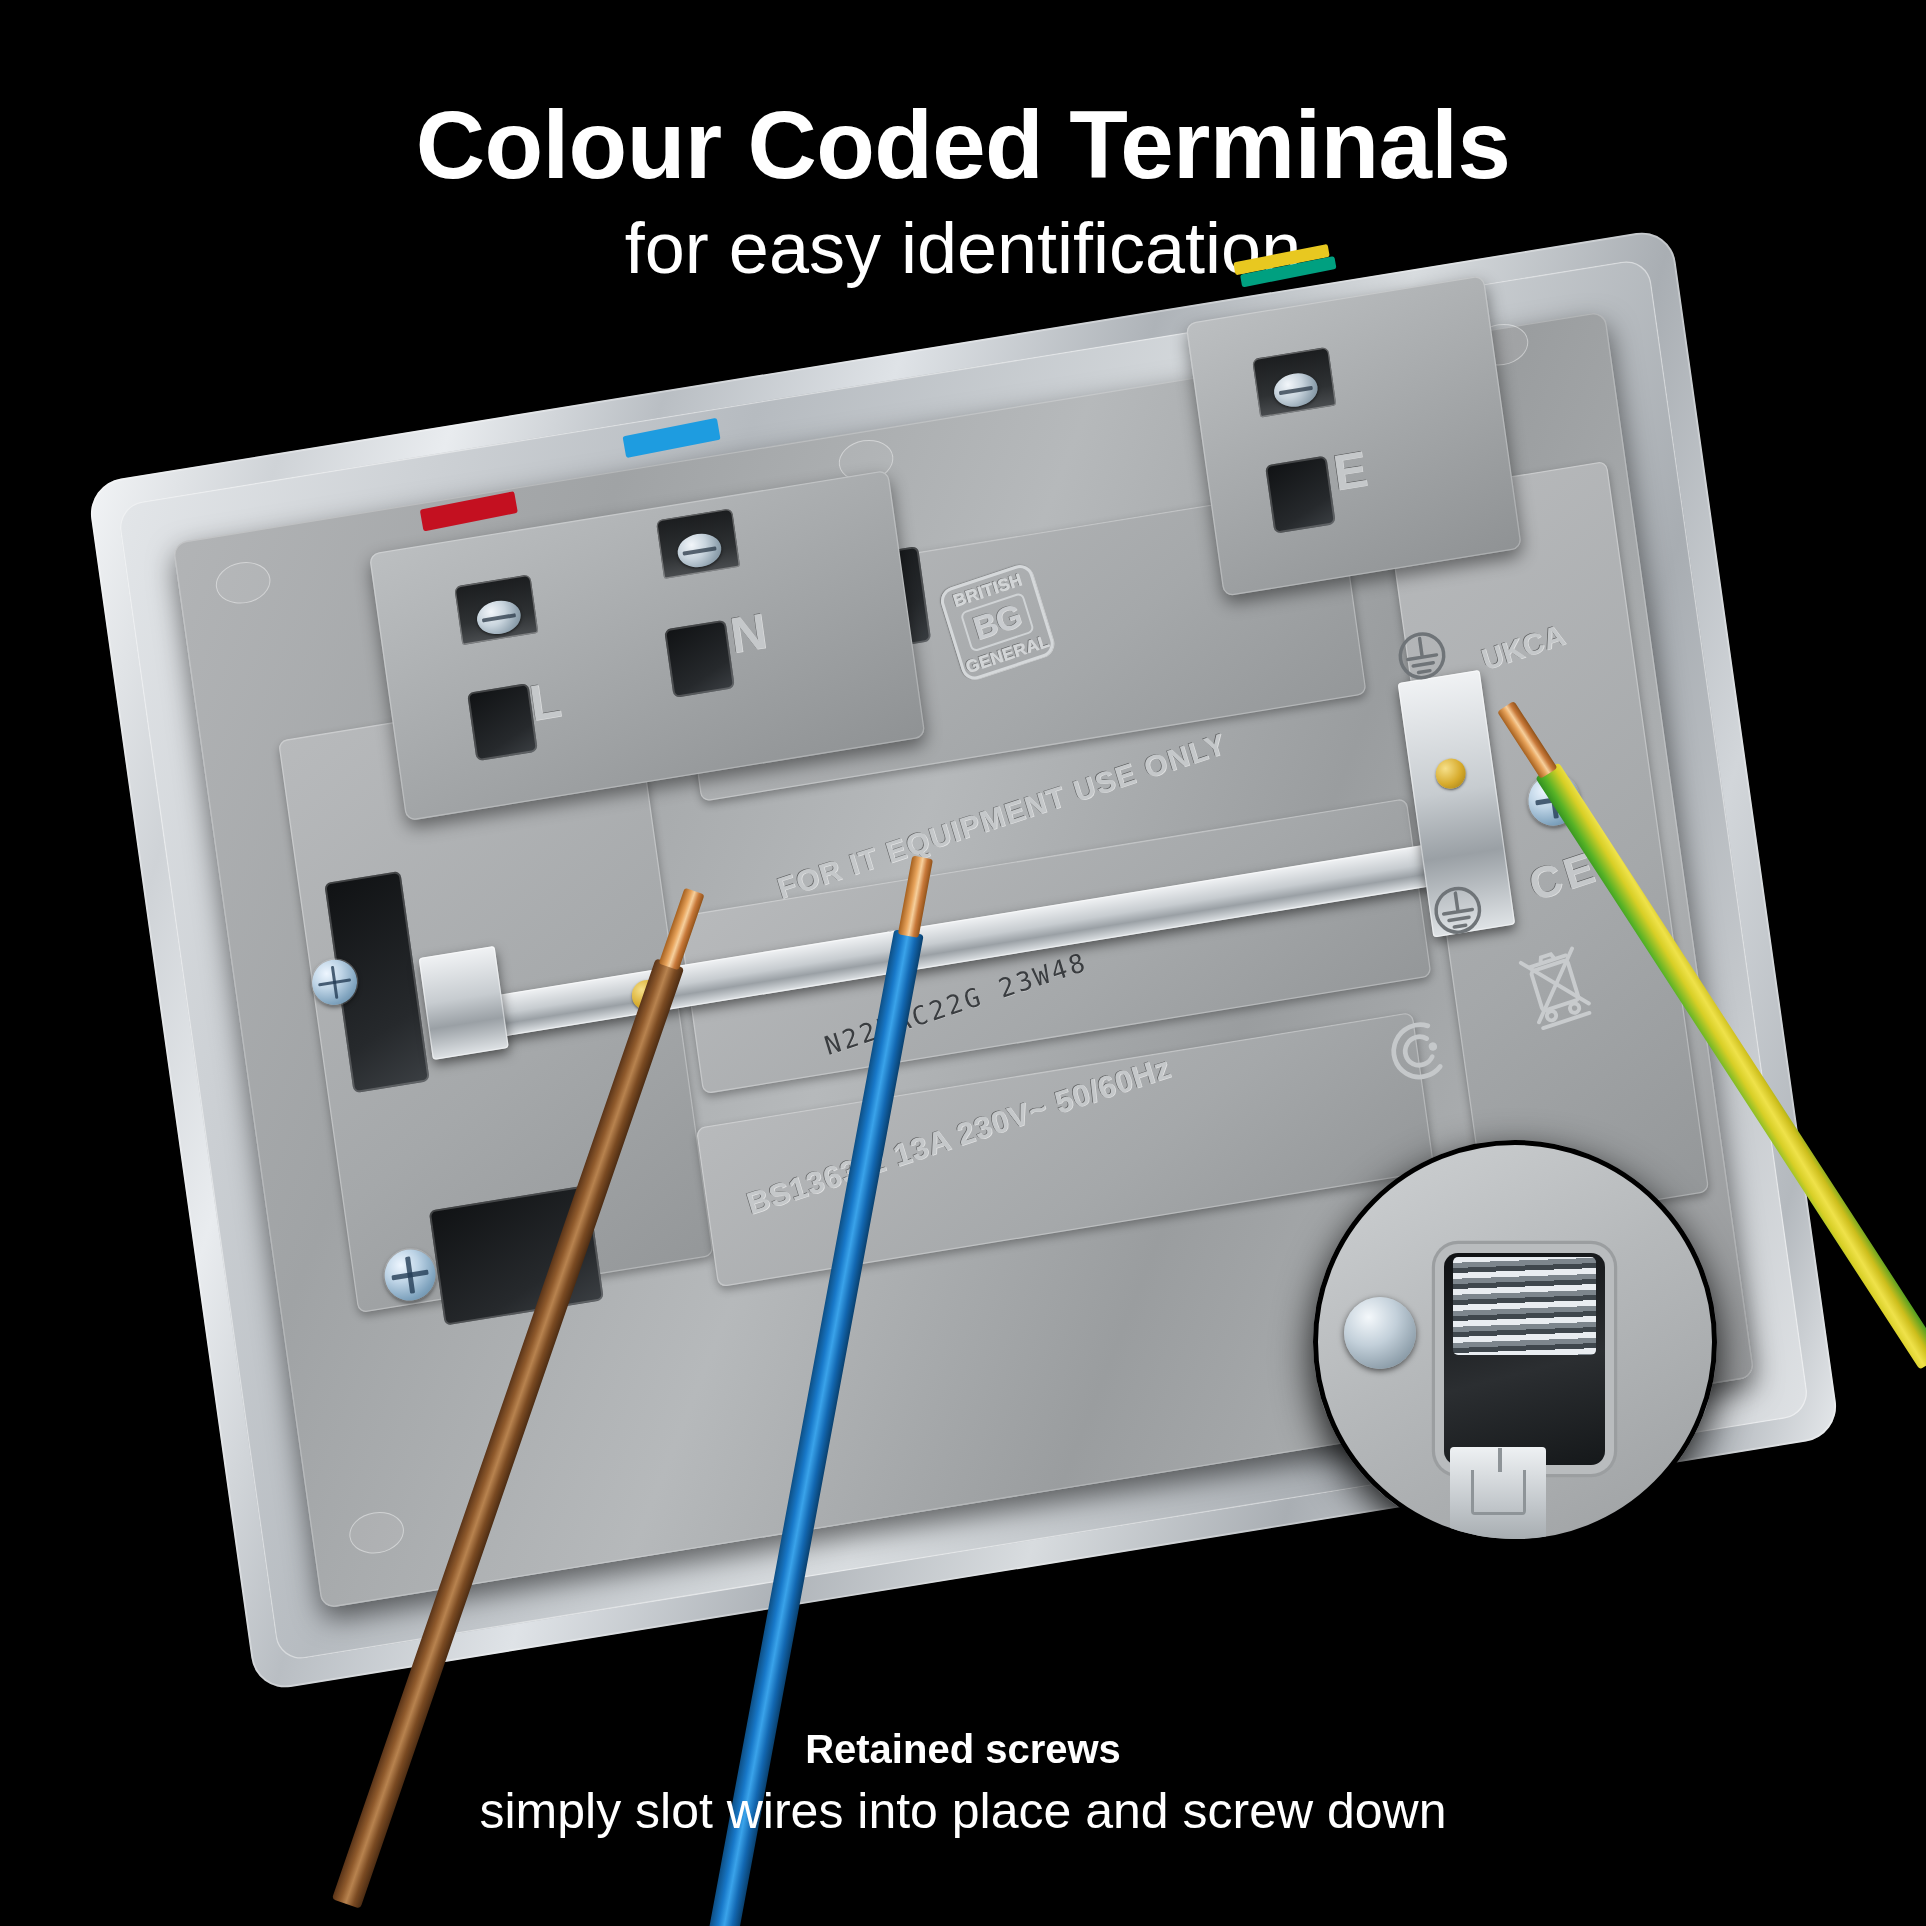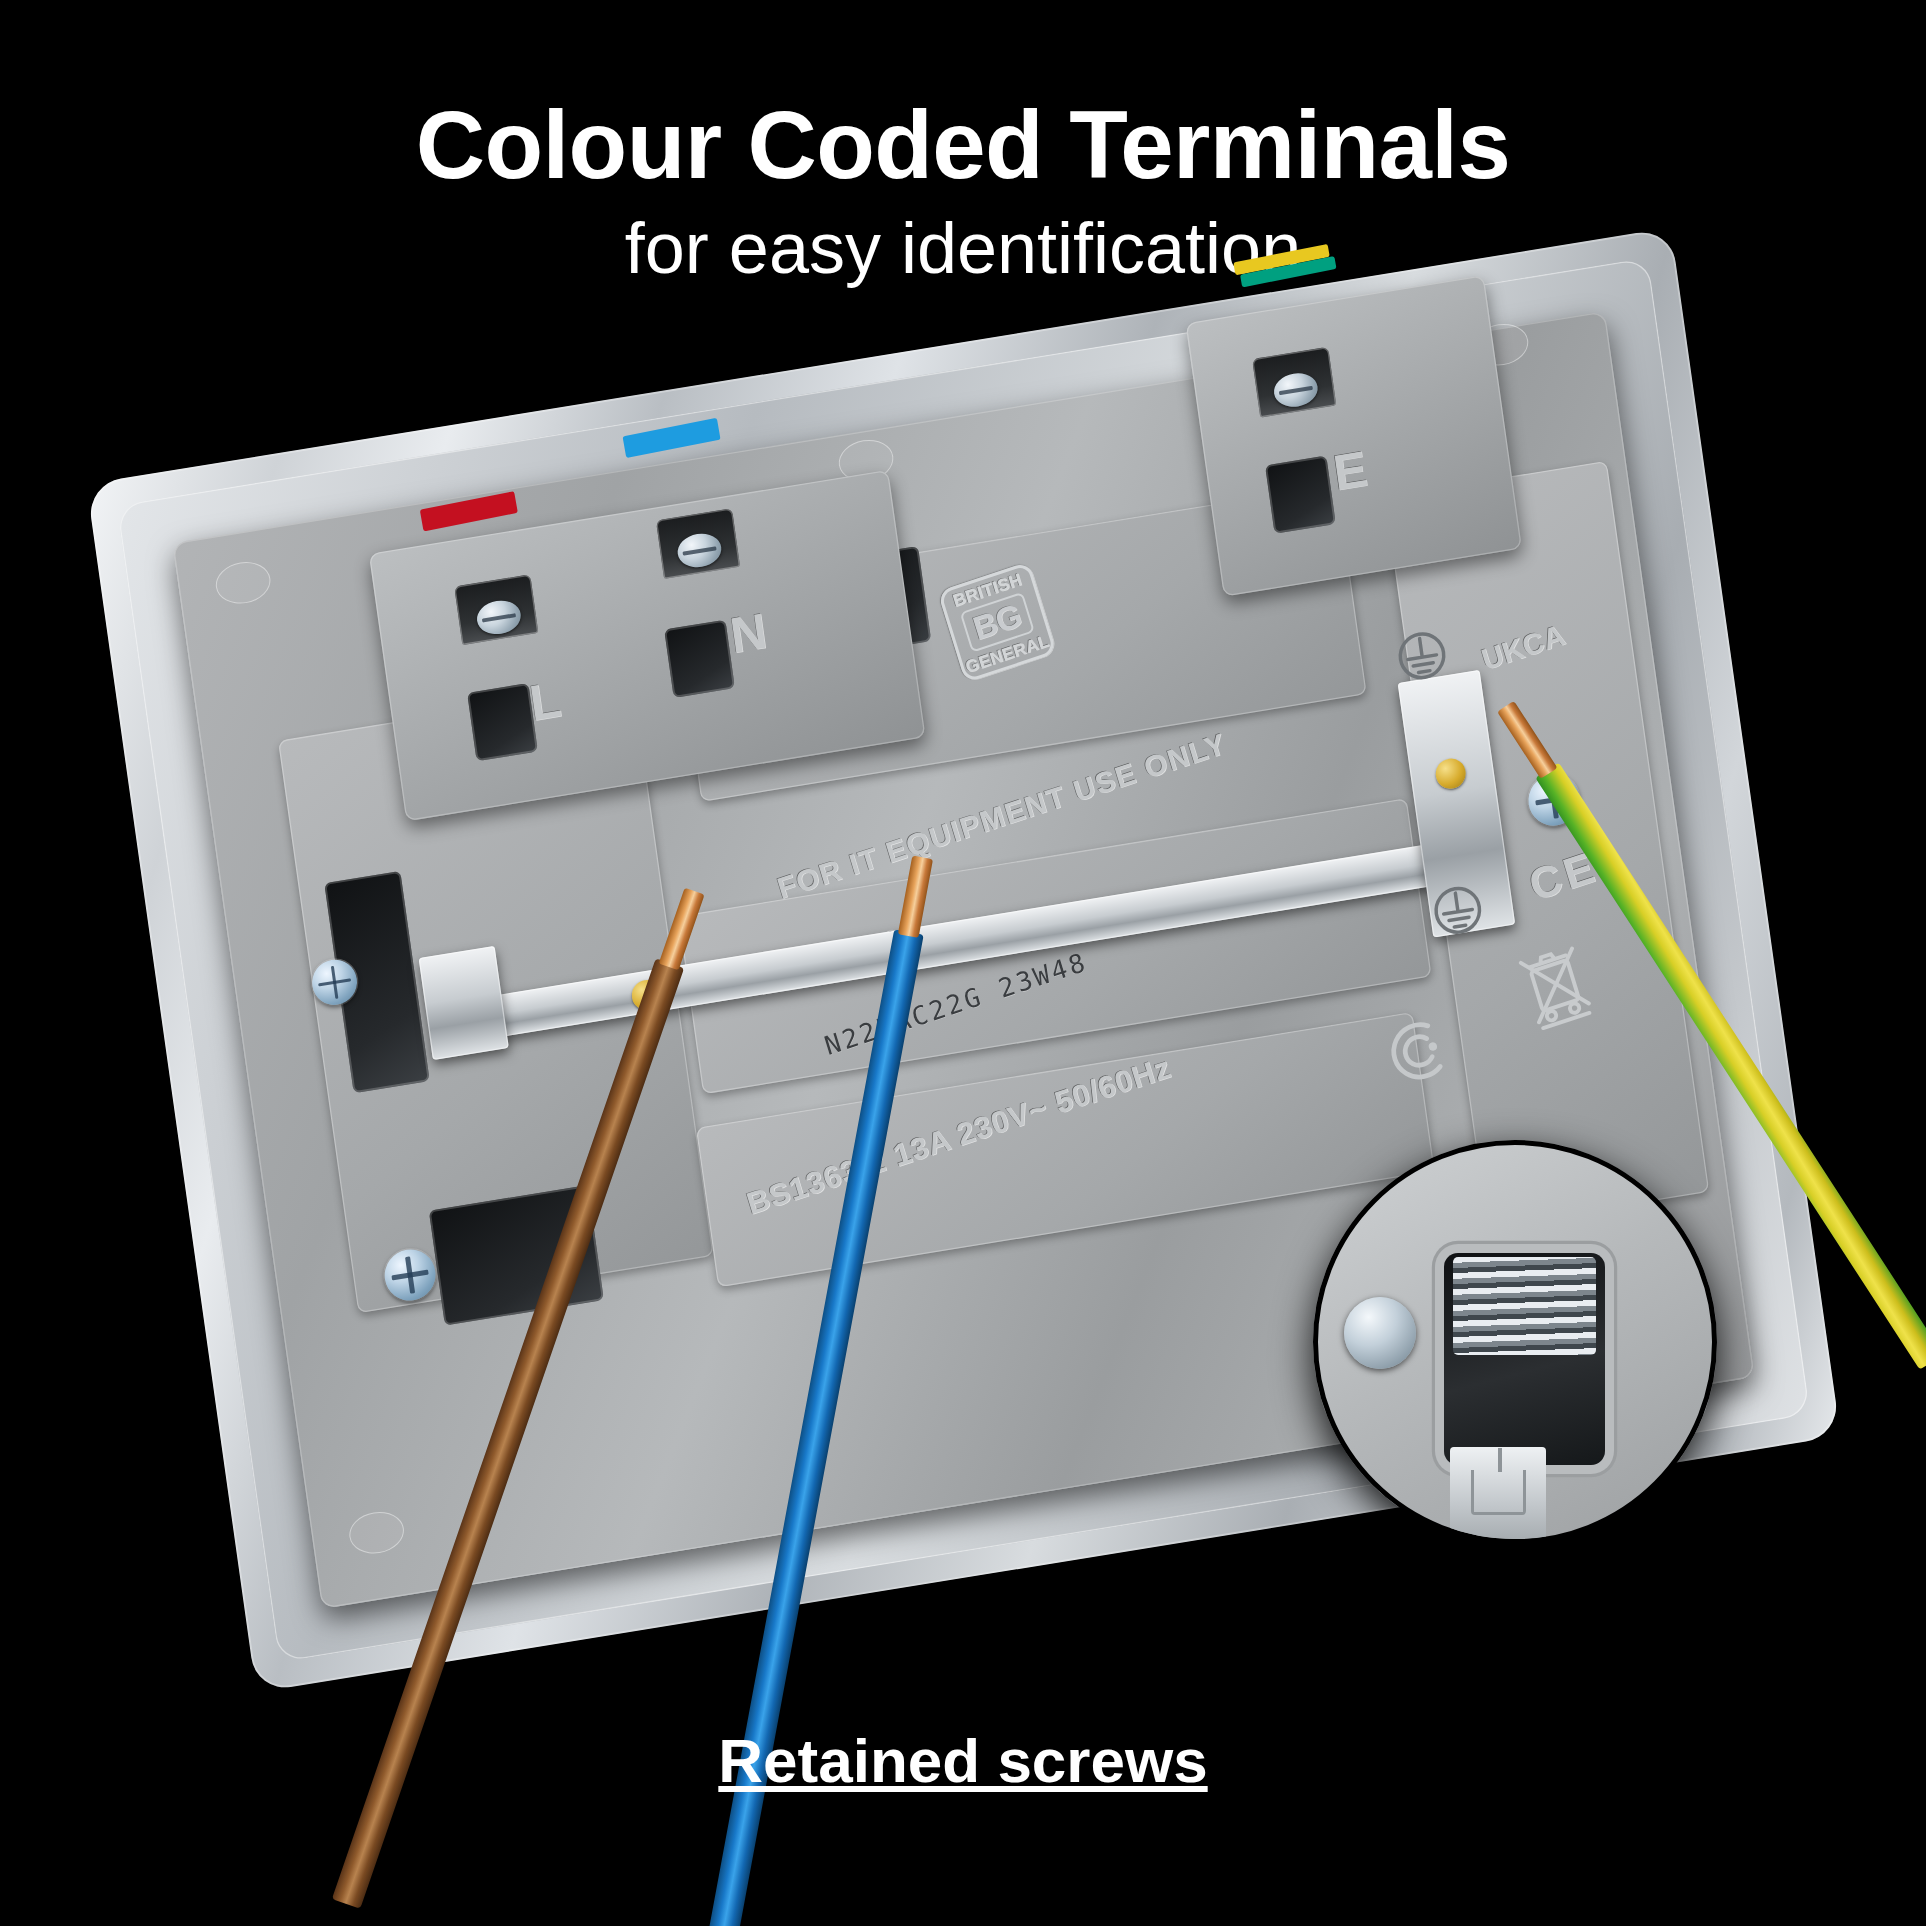--- a/index.html
+++ b/index.html
@@ -13,21 +13,21 @@
   
   .hdr { position:absolute; left:0; width:1926px; text-align:center; }
   #head-block { top:95px; }
   .head-title {
     font-size:96px; font-weight:700; letter-spacing:-0.6px; line-height:1.05;
   }
   .head-sub {
     font-size:72px; font-weight:300; line-height:1.15; margin-top:11px;
   }
   #foot-block { top:1727px; }
-  .foot-title { font-size:62px; font-weight:700; line-height:1.1;text-decoration:underline; }
+  .foot-title { font-size:40px; font-weight:700; line-height:1.1; }
   .foot-sub  { font-size:50px; font-weight:300; line-height:1.2; margin-top:10.3px; }
 
   
   #scene { position:absolute; left:0; top:0; width:1926px; height:1926px; }
 
   
   #faceplate {
     position:absolute; left:161px; top:350px;
     width:1605px; height:1220px;
     transform: rotate(-9.2deg) skewX(-1.2deg);
@@ -347,14 +347,15 @@
       <div id="mag-thread"></div>
     </div>
     <div id="mag-tab"></div>
     <div id="mag-tab-sym"></div>
   </div>
 
 </div>
 
 <div class="hdr" id="foot-block">
   <div class="foot-title">Retained screws</div>
+  <div class="foot-sub">simply slot wires into place and screw down</div>
 </div>
 
 
 </body></html>

